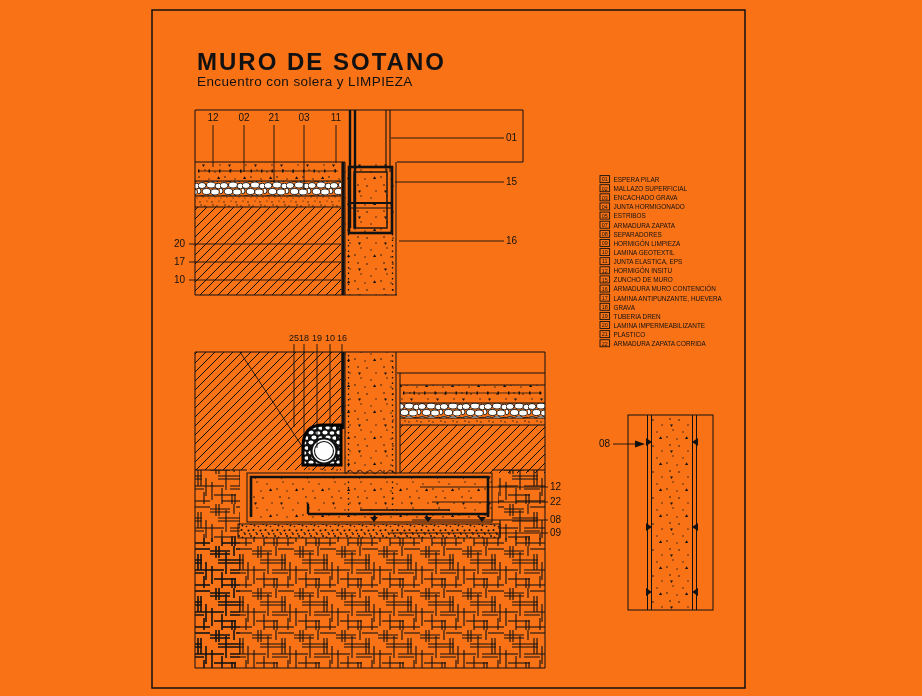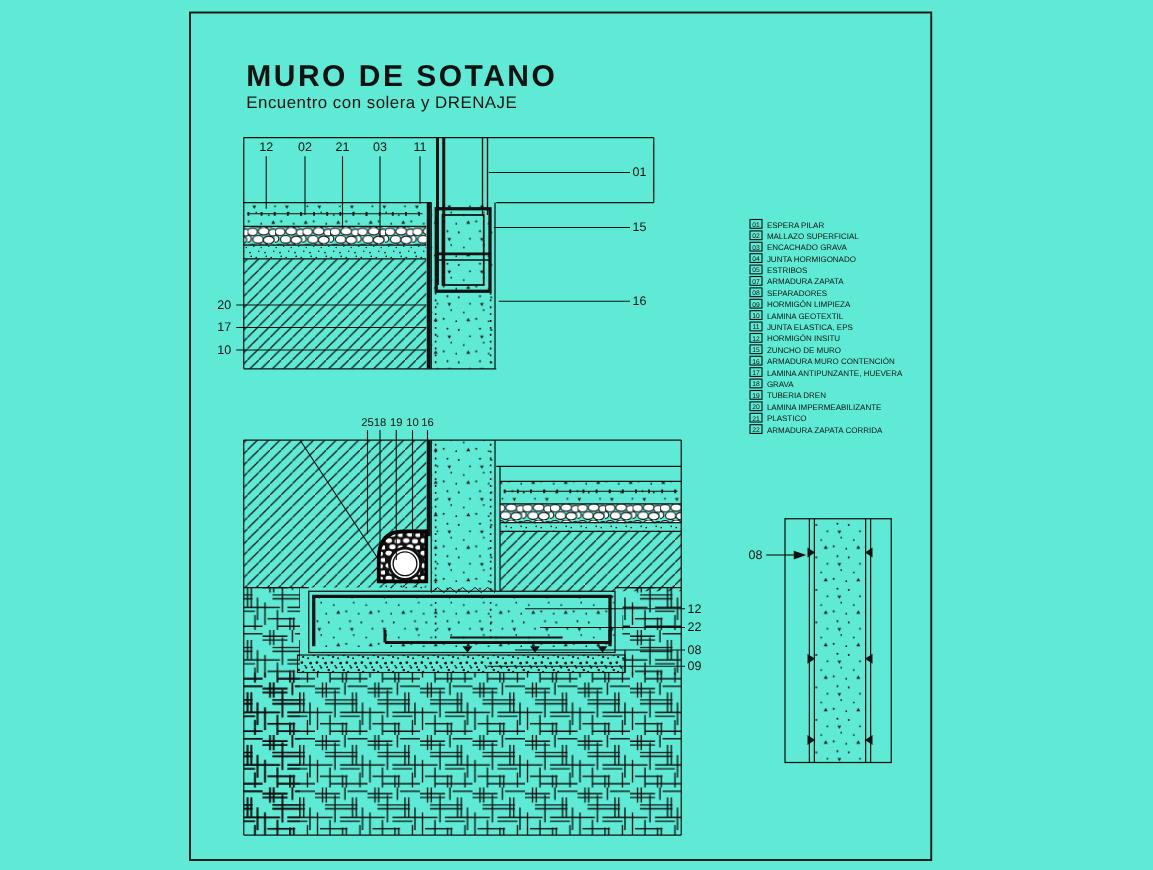--- a/index.html
+++ b/index.html
@@ -1,30 +1,30 @@
 <!DOCTYPE html>
 <html><head>
 <meta charset="utf-8">
 <style>
   html,body{margin:0;padding:0;background:#ffffff;}
-  #page{position:relative;width:922px;height:696px;background:#5eead4;overflow:hidden;
+  #page{position:relative;width:922px;height:696px;background:#f97316;overflow:hidden;
         font-family:"Liberation Sans",sans-serif;color:#111;}
   #title{position:absolute;left:197px;top:48px;font-size:24px;font-weight:700;
          letter-spacing:2px;white-space:nowrap;}
   #subtitle{position:absolute;left:197px;top:74px;font-size:13.5px;letter-spacing:0.4px;
             white-space:nowrap;}
   svg text{font-family:"Liberation Sans",sans-serif;fill:#111;}
 </style>
 </head>
 <body>
 
 <div id="page">
 
   <div id="title">MURO DE SOTANO</div>
-  <div id="subtitle">Encuentro con solera y DRENAJE</div>
+  <div id="subtitle">Encuentro con solera y LIMPIEZA</div>
 
   <svg width="922" height="696" viewBox="0 0 922 696">
     <defs>
 
       <pattern id="hatch45" width="9" height="9" patternUnits="userSpaceOnUse">
         <path d="M-1,10 L10,-1" stroke="#111" stroke-width="1" fill="none"></path>
       </pattern>
 
       <pattern id="stippleConc" width="26" height="26" patternUnits="userSpaceOnUse">
         <circle cx="3" cy="4" r="0.8" fill="#111"></circle>

